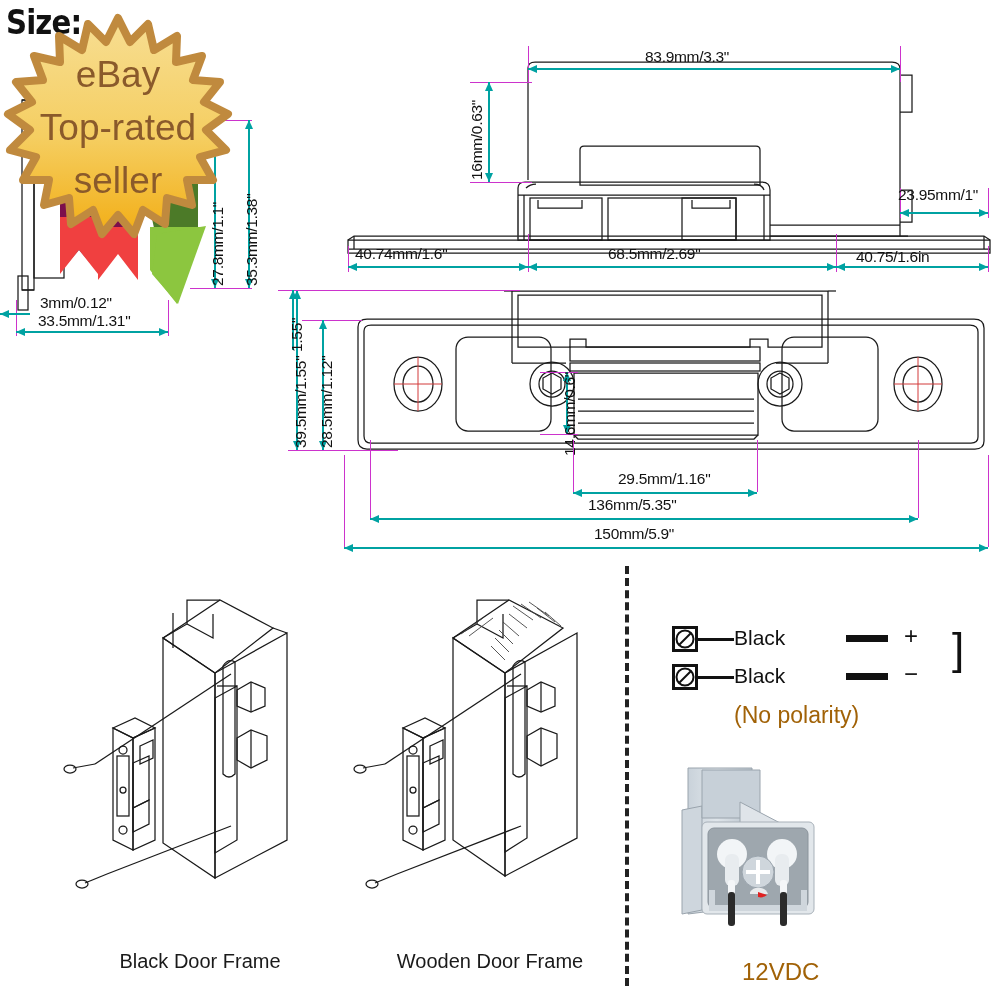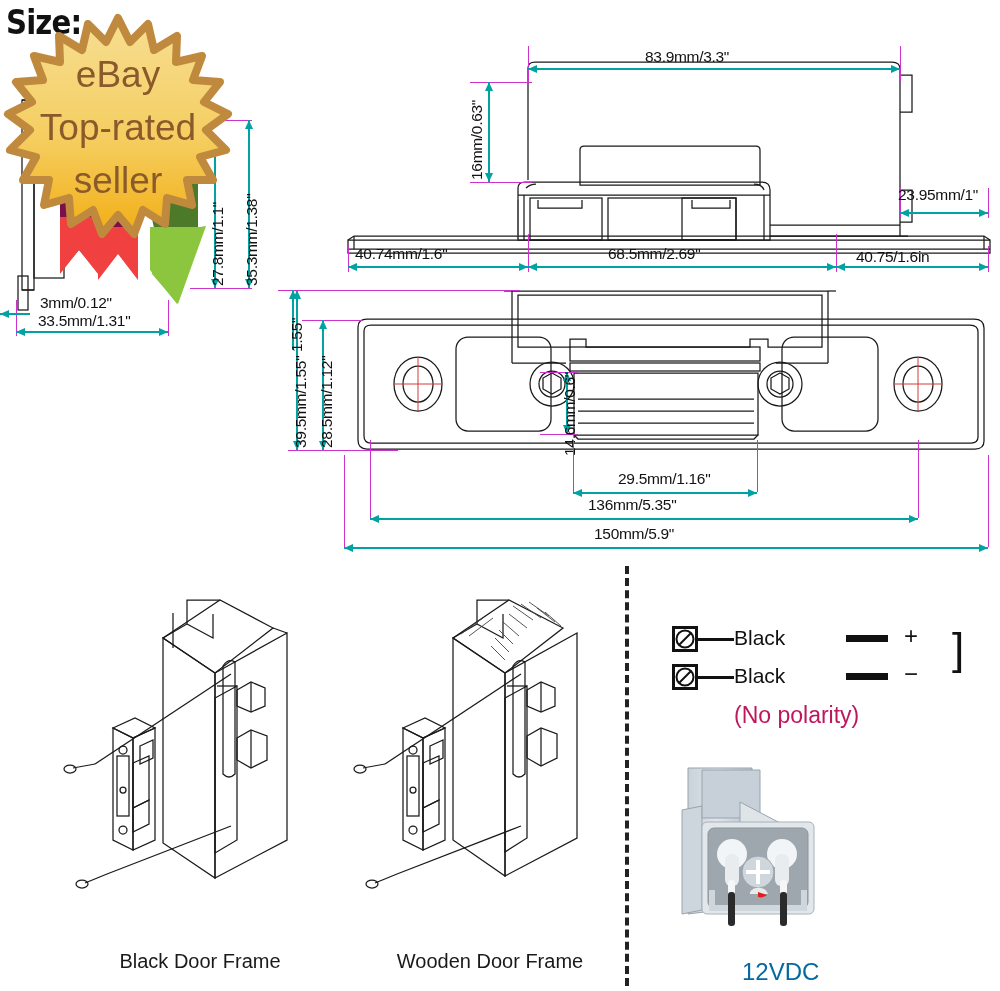--- a/index.html
+++ b/index.html
@@ -55,22 +55,22 @@
   .term-box{
     width:26px;height:26px;border:3px solid #111;background:#fff;
     box-sizing:border-box;position:absolute;
   }
   .term-box svg{display:block;}
   .wire{position:absolute;height:2.5px;background:#111;}
   .wlabel{position:absolute;font-size:21px;color:#111;font-family:"Liberation Sans",sans-serif;}
   .bar{position:absolute;height:7px;background:#111;width:42px;}
   .pol{position:absolute;font-size:24px;color:#111;font-family:"Liberation Sans",sans-serif;}
   #bracket{position:absolute;font-size:44px;color:#111;font-family:"Liberation Sans",sans-serif;}
-  #no-polarity{position:absolute;font-size:23px;color:#be185d;font-family:"Liberation Sans",sans-serif;}
-  #vdc-label{position:absolute;font-size:24px;color:#0369a1;font-family:"Liberation Sans",sans-serif;}
+  #no-polarity{position:absolute;font-size:23px;color:#a16207;font-family:"Liberation Sans",sans-serif;}
+  #vdc-label{position:absolute;font-size:24px;color:#a16207;font-family:"Liberation Sans",sans-serif;}
 </style>
 </head>
 <body>
 
 <div class="abs" id="size-title">Size:</div>
 
 <div class="abs" style="left:330px;top:40px;width:670px;height:235px;">
   <svg width="670" height="235" viewBox="0 0 670 235">
 
     <g class="tech">

